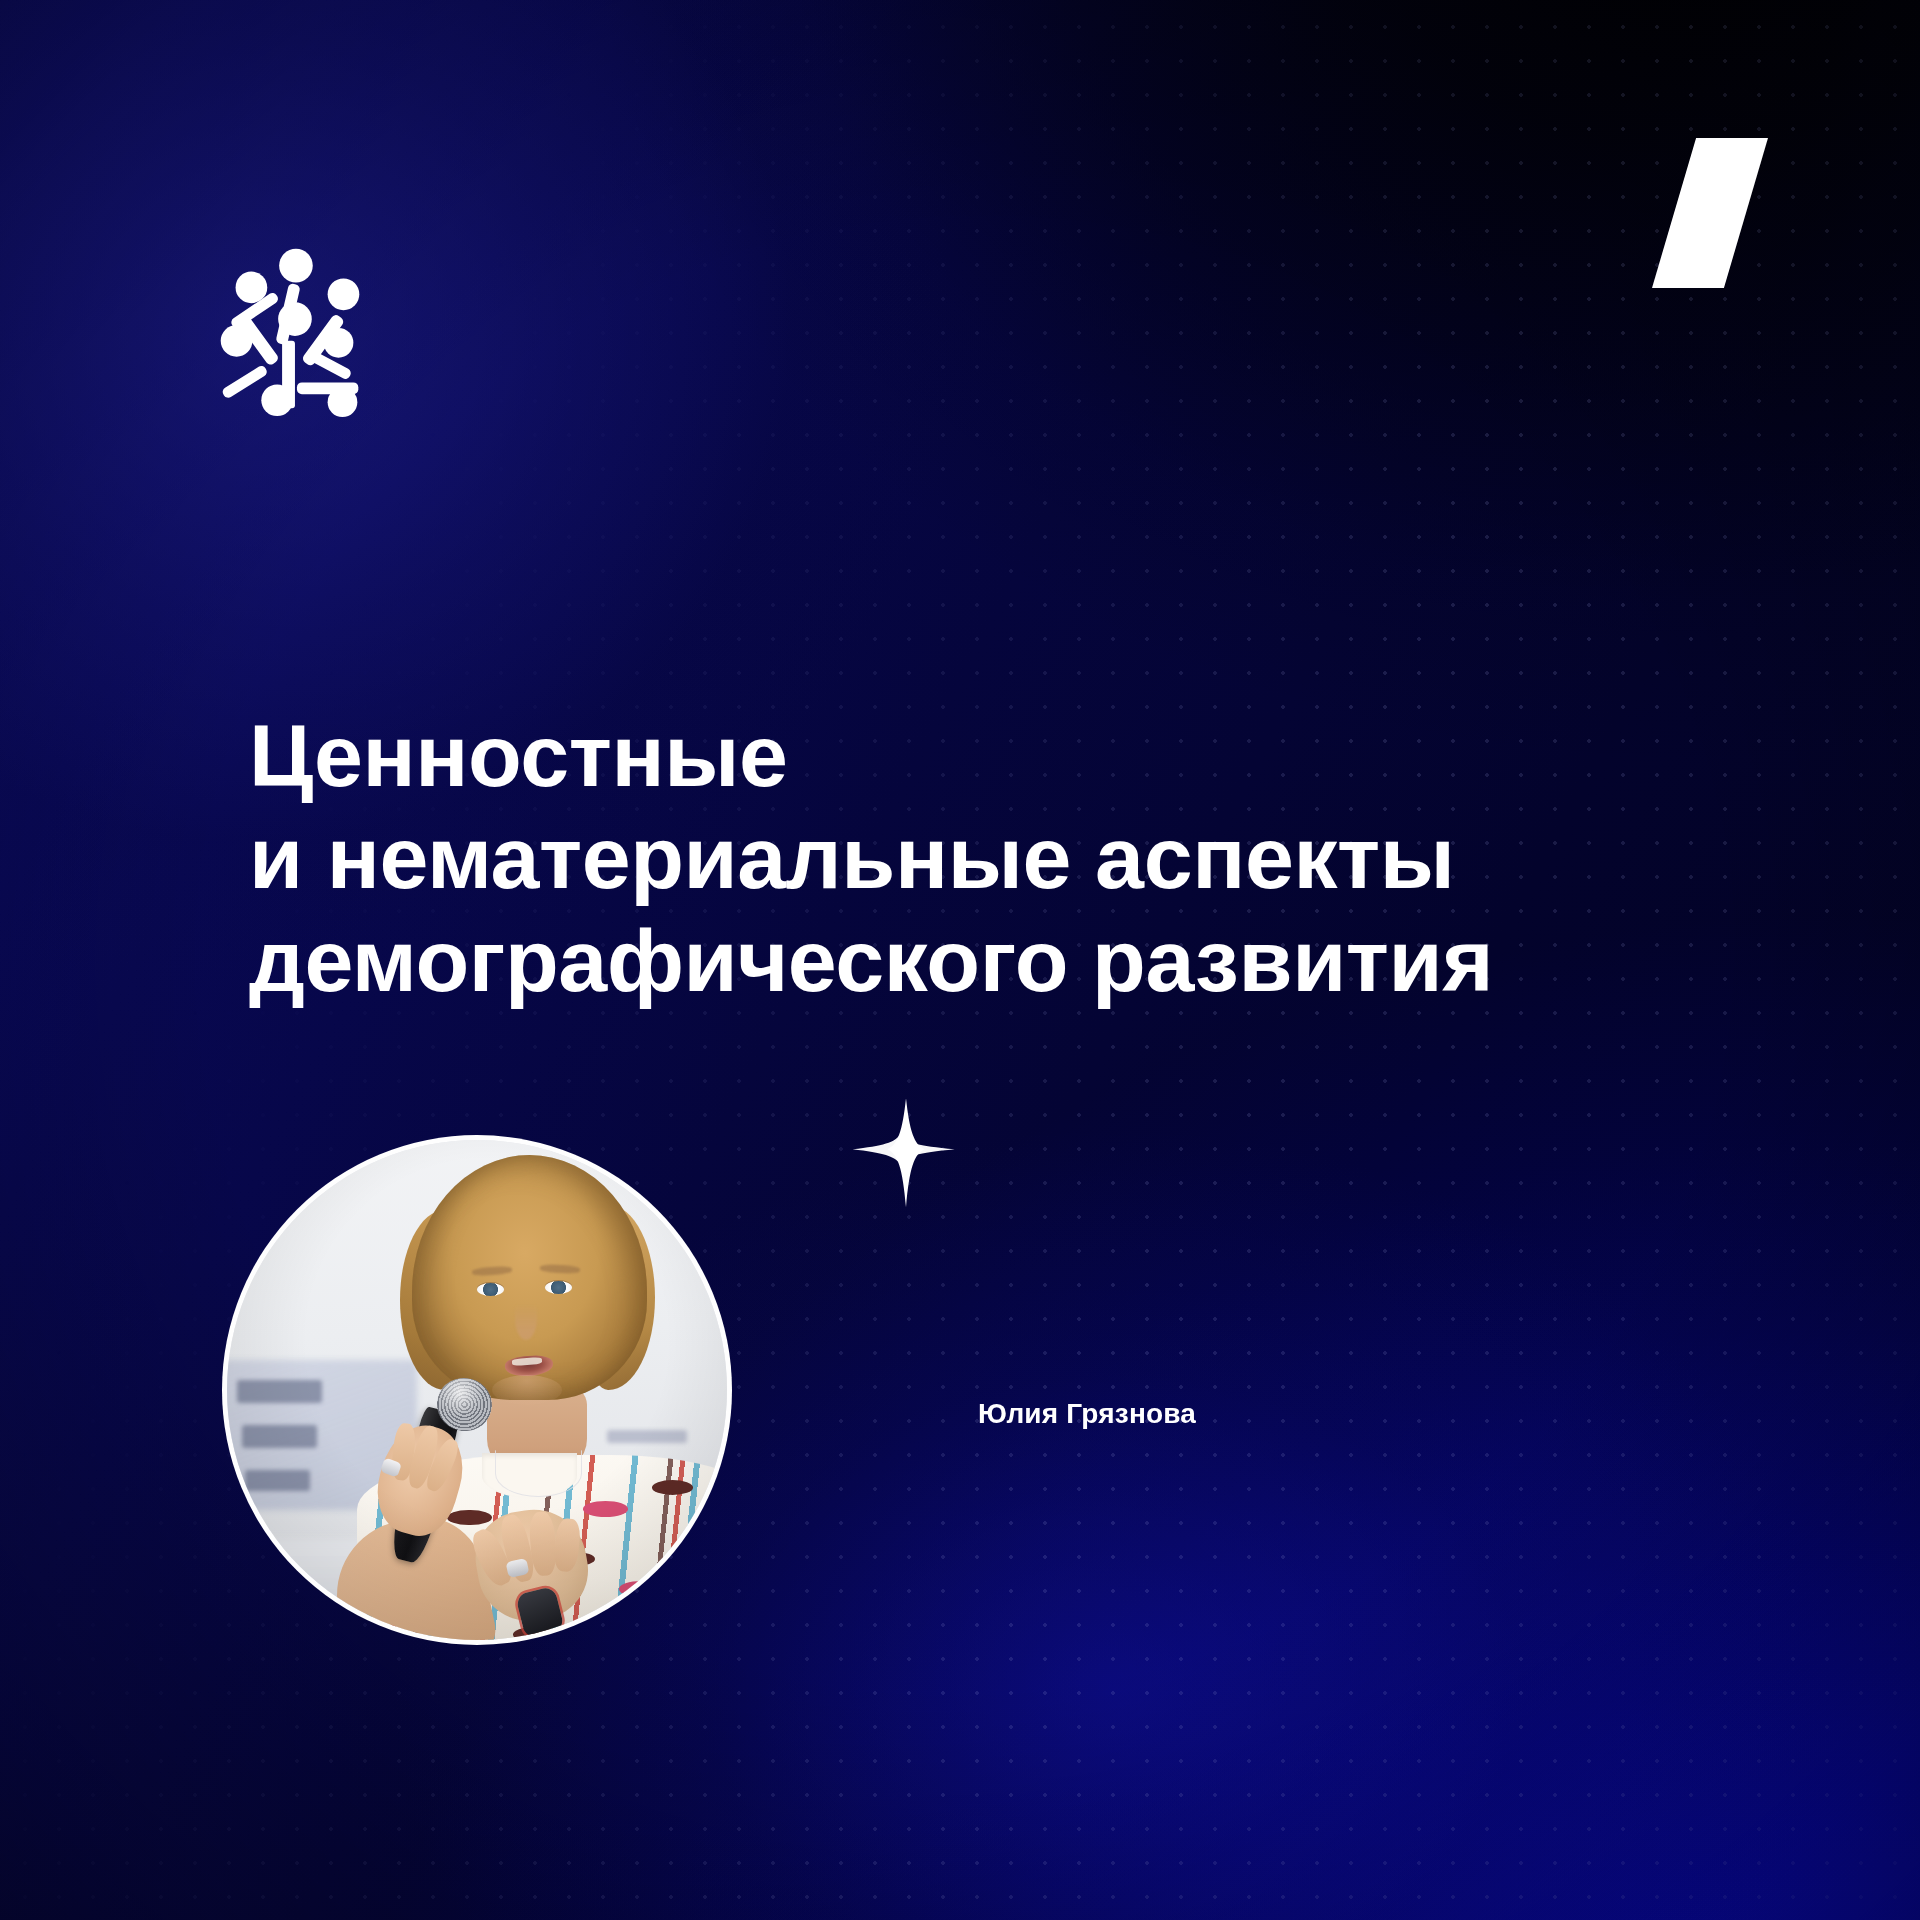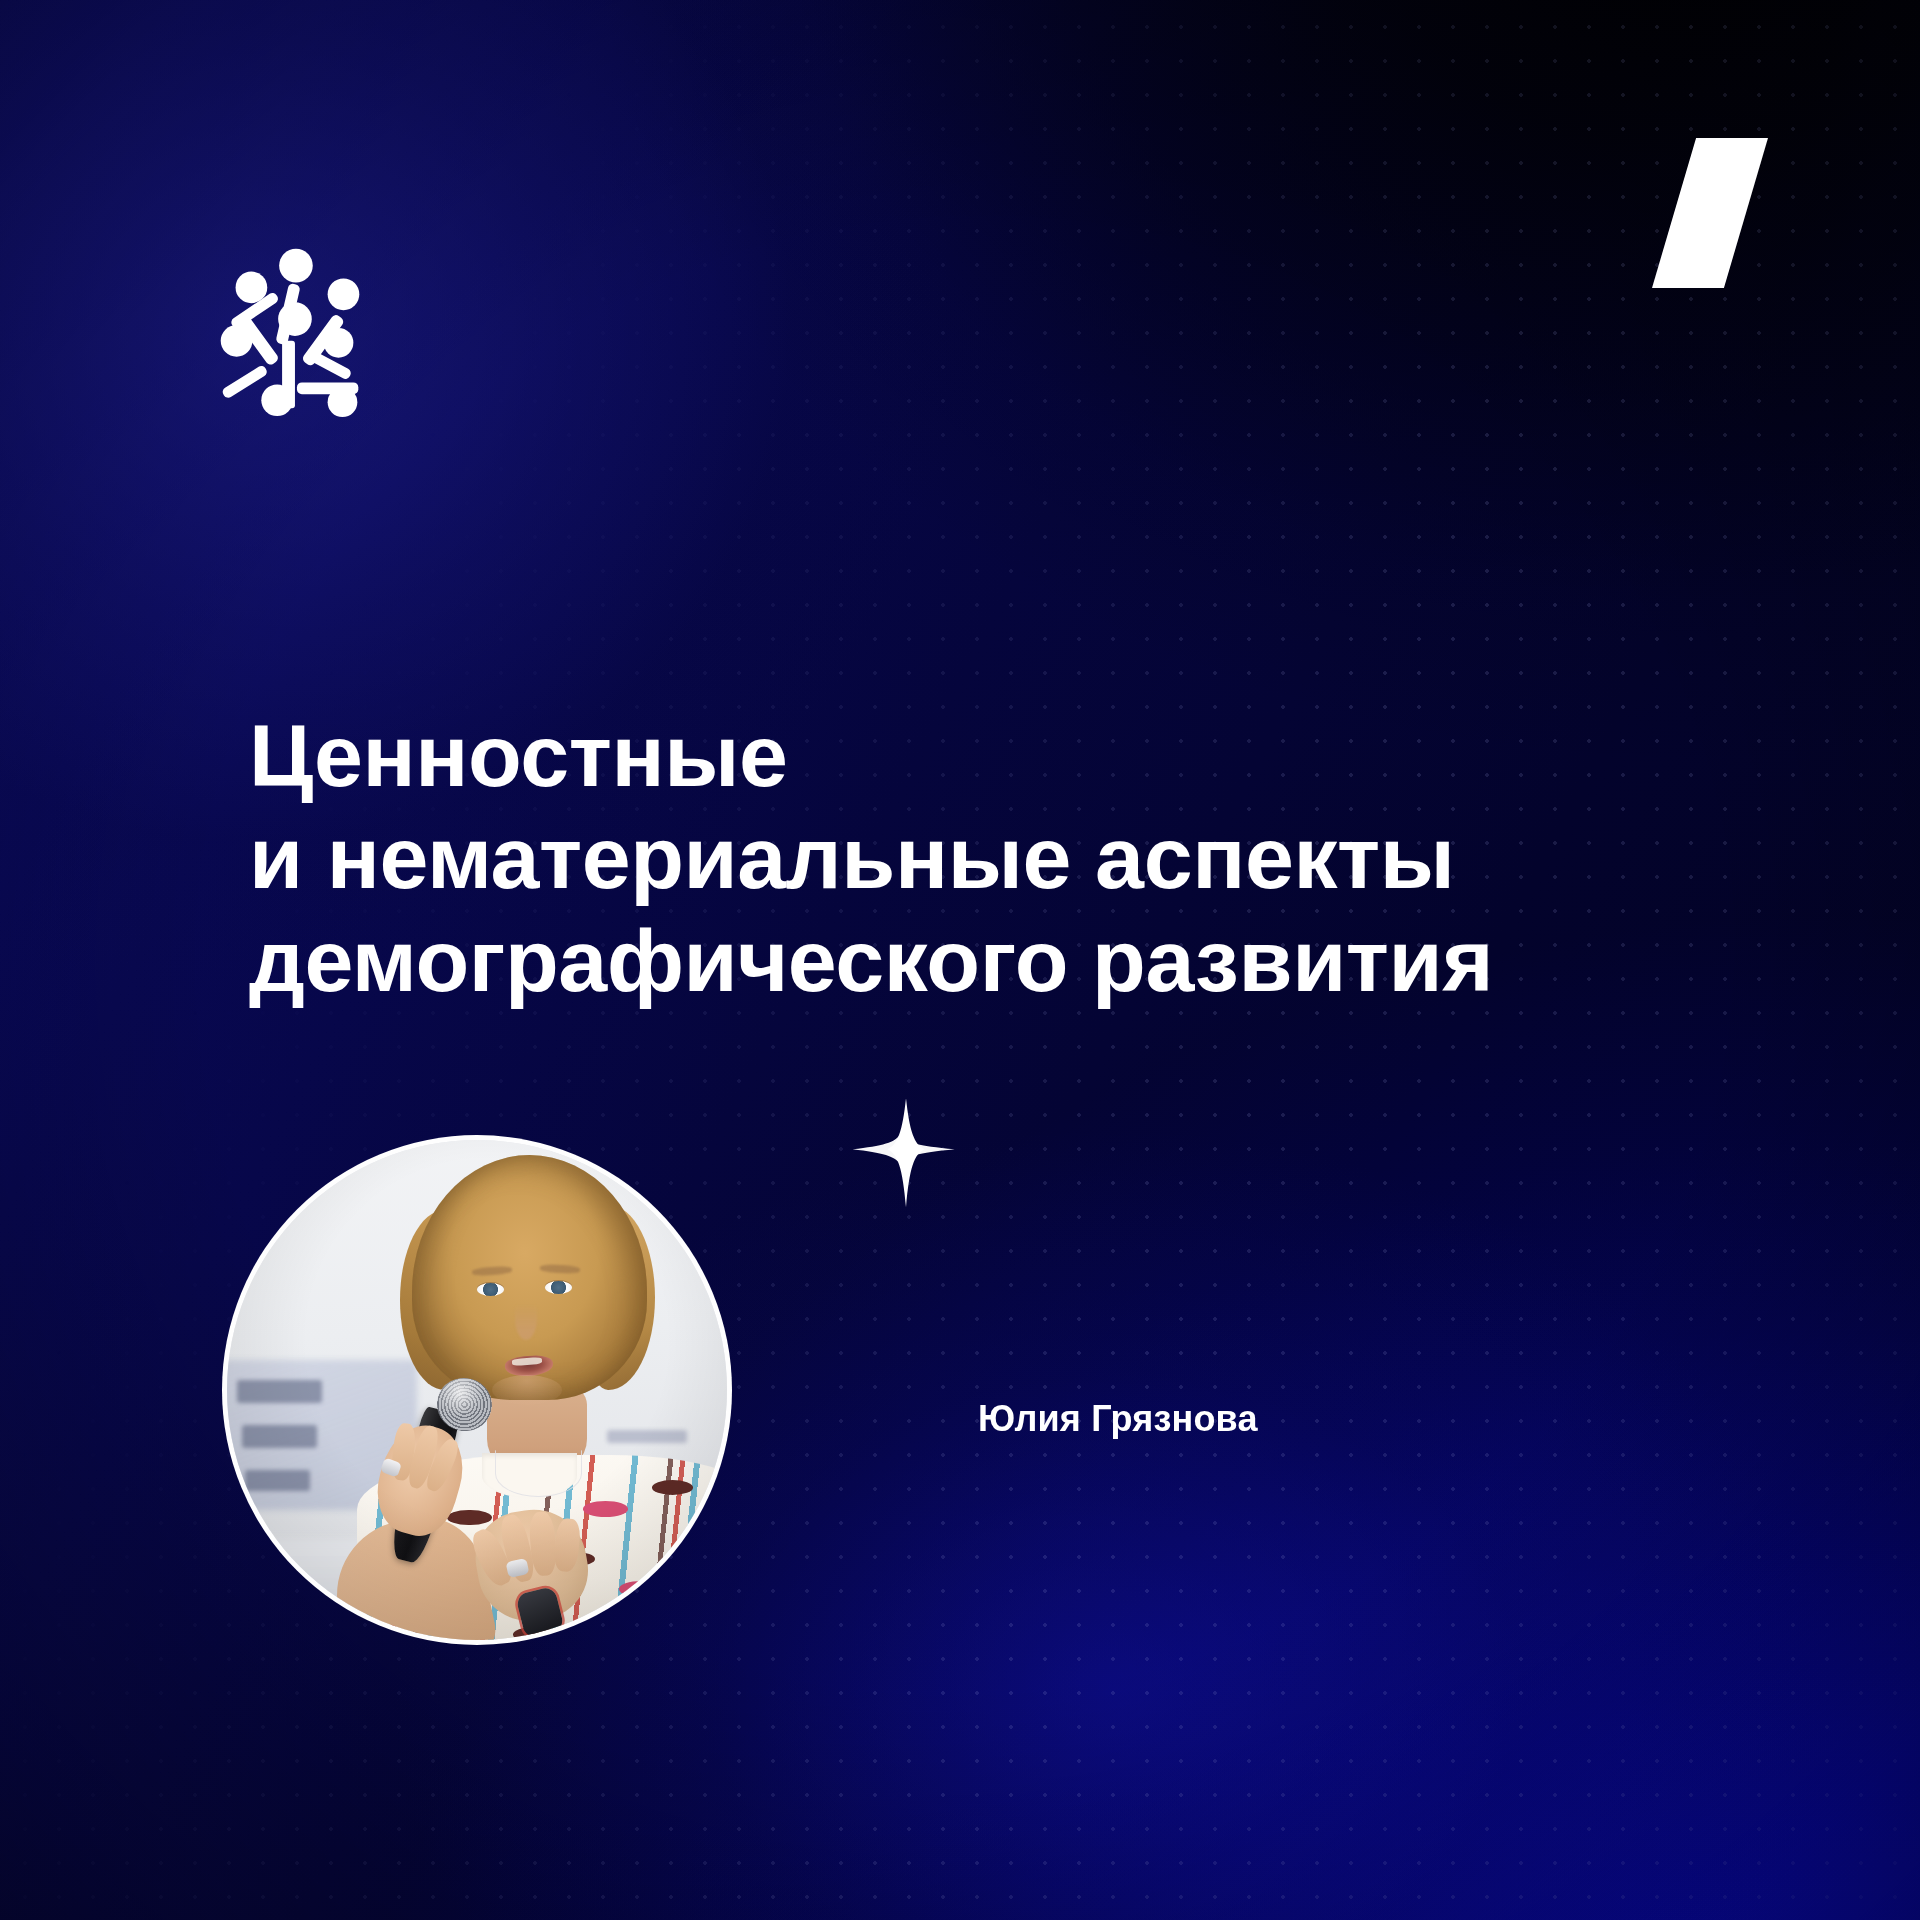--- a/index.html
+++ b/index.html
@@ -283,21 +283,21 @@
   .ph-shade {
     position: absolute; inset: 0;
     background: radial-gradient(ellipse 62% 62% at 52% 40%, rgba(0,0,0,0) 58%, rgba(0,0,0,0.10) 100%);
   }
 
   
   .sp-name {
     position: absolute;
     top: 1398px; left: 978px;
     color: #ffffff;
-    font-size: 36px;
+    font-size: 28px;
     font-weight: 700;
     letter-spacing: 0.2px;
   }
   .sp-role {
     position: absolute;
     top: 1530px; left: 970px;
     color: #ffffff;
     font-size: 38px;
     font-weight: 400;
     line-height: 1.43;

